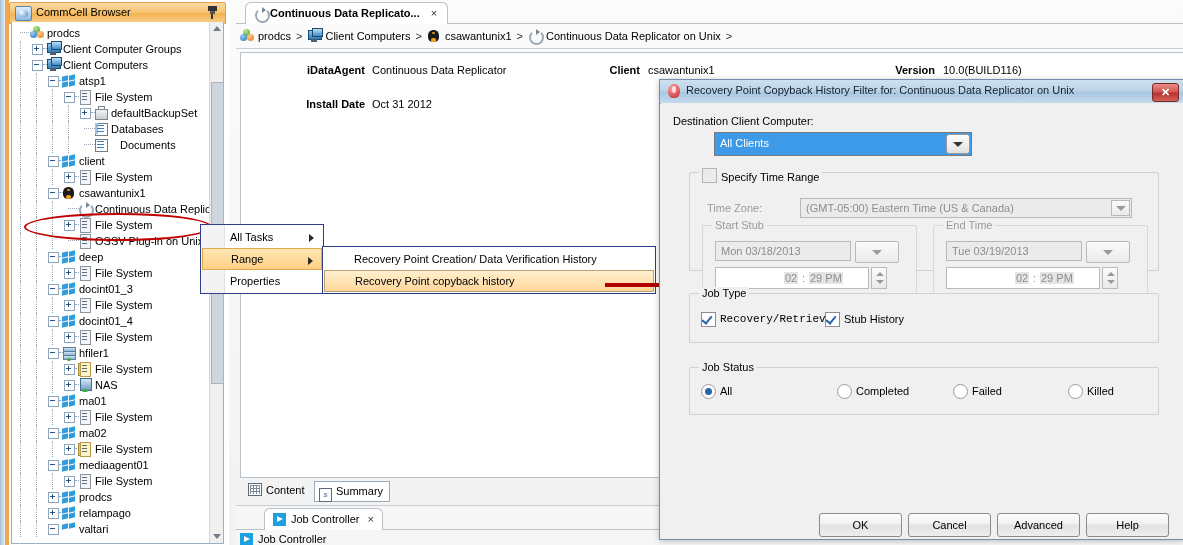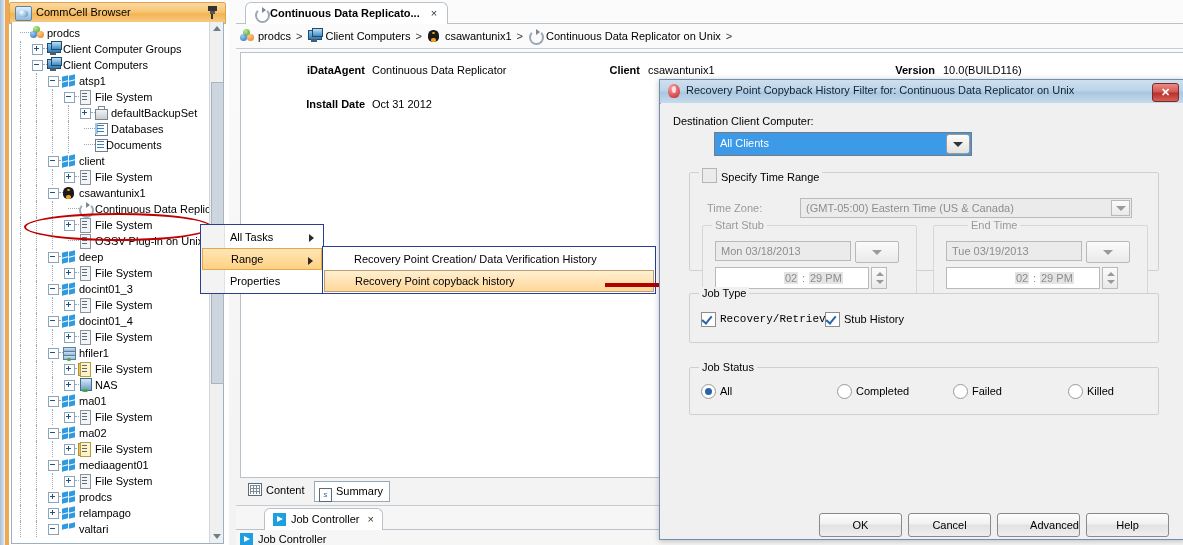--- a/index.html
+++ b/index.html
@@ -324,21 +324,21 @@
         <span class="vline" style="left:8px;top:0;height:16px;"></span>
         <span class="vline" style="left:24px;top:0;height:16px;"></span>
         <span class="vline" style="left:40px;top:0;height:16px;"></span>
         <span class="dots" style="left:72px;width:11px;"></span>
         <span style="left:82px" class="ic ic-db">
           <b></b>
           <i style="top:3px"></i>
           <i style="top:6px"></i>
           <i style="top:9px"></i>
         </span>
-        <span class="lbl" style="left:94px;">Documents</span>
+        <span class="lbl" style="left:108px;">Documents</span>
       </div>
       <div class="trow">
         <span class="vline" style="left:24px;top:0;height:16px;"></span>
         <span class="vline" style="left:8px;top:0;height:16px;"></span>
         <span class="exp " style="left:36px;"></span>
         <span class="dots" style="left:47px;width:4px;"></span>
         <span style="left:50px" class="ic ic-win">
           <i></i>
           <i></i>
           <i></i>
@@ -784,21 +784,21 @@
           <span class="sep" style="left:86px;">:</span>
           <span class="mm" style="left:93px;">29 PM</span>
         </div>
         <div class="spin" style="left:168px;top:41px;width:14px;height:20px;">
             <i class="u"></i>
             <i class="d"></i>
           </div>
       </div>
 
       <div class="group" style="left:243px;top:52px;width:213px;height:77px;border-color:#d7d7d7;">
-        <span class="gtitle lbl dis" style="position:absolute;margin-left:25px;">End Time</span>
+        <span class="gtitle lbl dis" style="position:absolute;">End Time</span>
         <div class="tfield dis" style="left:12px;top:15px;width:134px;height:18px;">
           <span class="v">Tue 03/19/2013</span>
         </div>
         <div class="dd-btn" style="left:152px;top:15px;width:42px;height:20px;border-radius:2px;"></div>
         <div class="timefield" style="left:12px;top:41px;width:152px;height:20px;">
           <span class="hh" style="left:68px;">02</span>
           <span class="sep" style="left:86px;">:</span>
           <span class="mm" style="left:93px;">29 PM</span>
         </div>
         <div class="spin" style="left:168px;top:41px;width:14px;height:20px;">
@@ -823,16 +823,16 @@
       <div class="rad" style="left:147px;top:16px;"></div>
       <div class="lbl" style="left:166px;top:17px;">Completed</div>
       <div class="rad" style="left:263px;top:16px;"></div>
       <div class="lbl" style="left:282px;top:17px;">Failed</div>
       <div class="rad" style="left:378px;top:16px;"></div>
       <div class="lbl" style="left:397px;top:17px;">Killed</div>
     </div>
 
     <div class="btn" style="left:158px;top:410px;width:81px;">OK</div>
     <div class="btn" style="left:247px;top:410px;width:81px;">Cancel</div>
-    <div class="btn" style="left:336px;top:410px;width:81px;text-align:right;">Advanced</div>
+    <div class="btn" style="left:336px;top:410px;width:81px;">Advanced</div>
     <div class="btn" style="left:425px;top:410px;width:81px;">Help</div>
   </div>
 </div>
 
 </body></html>

